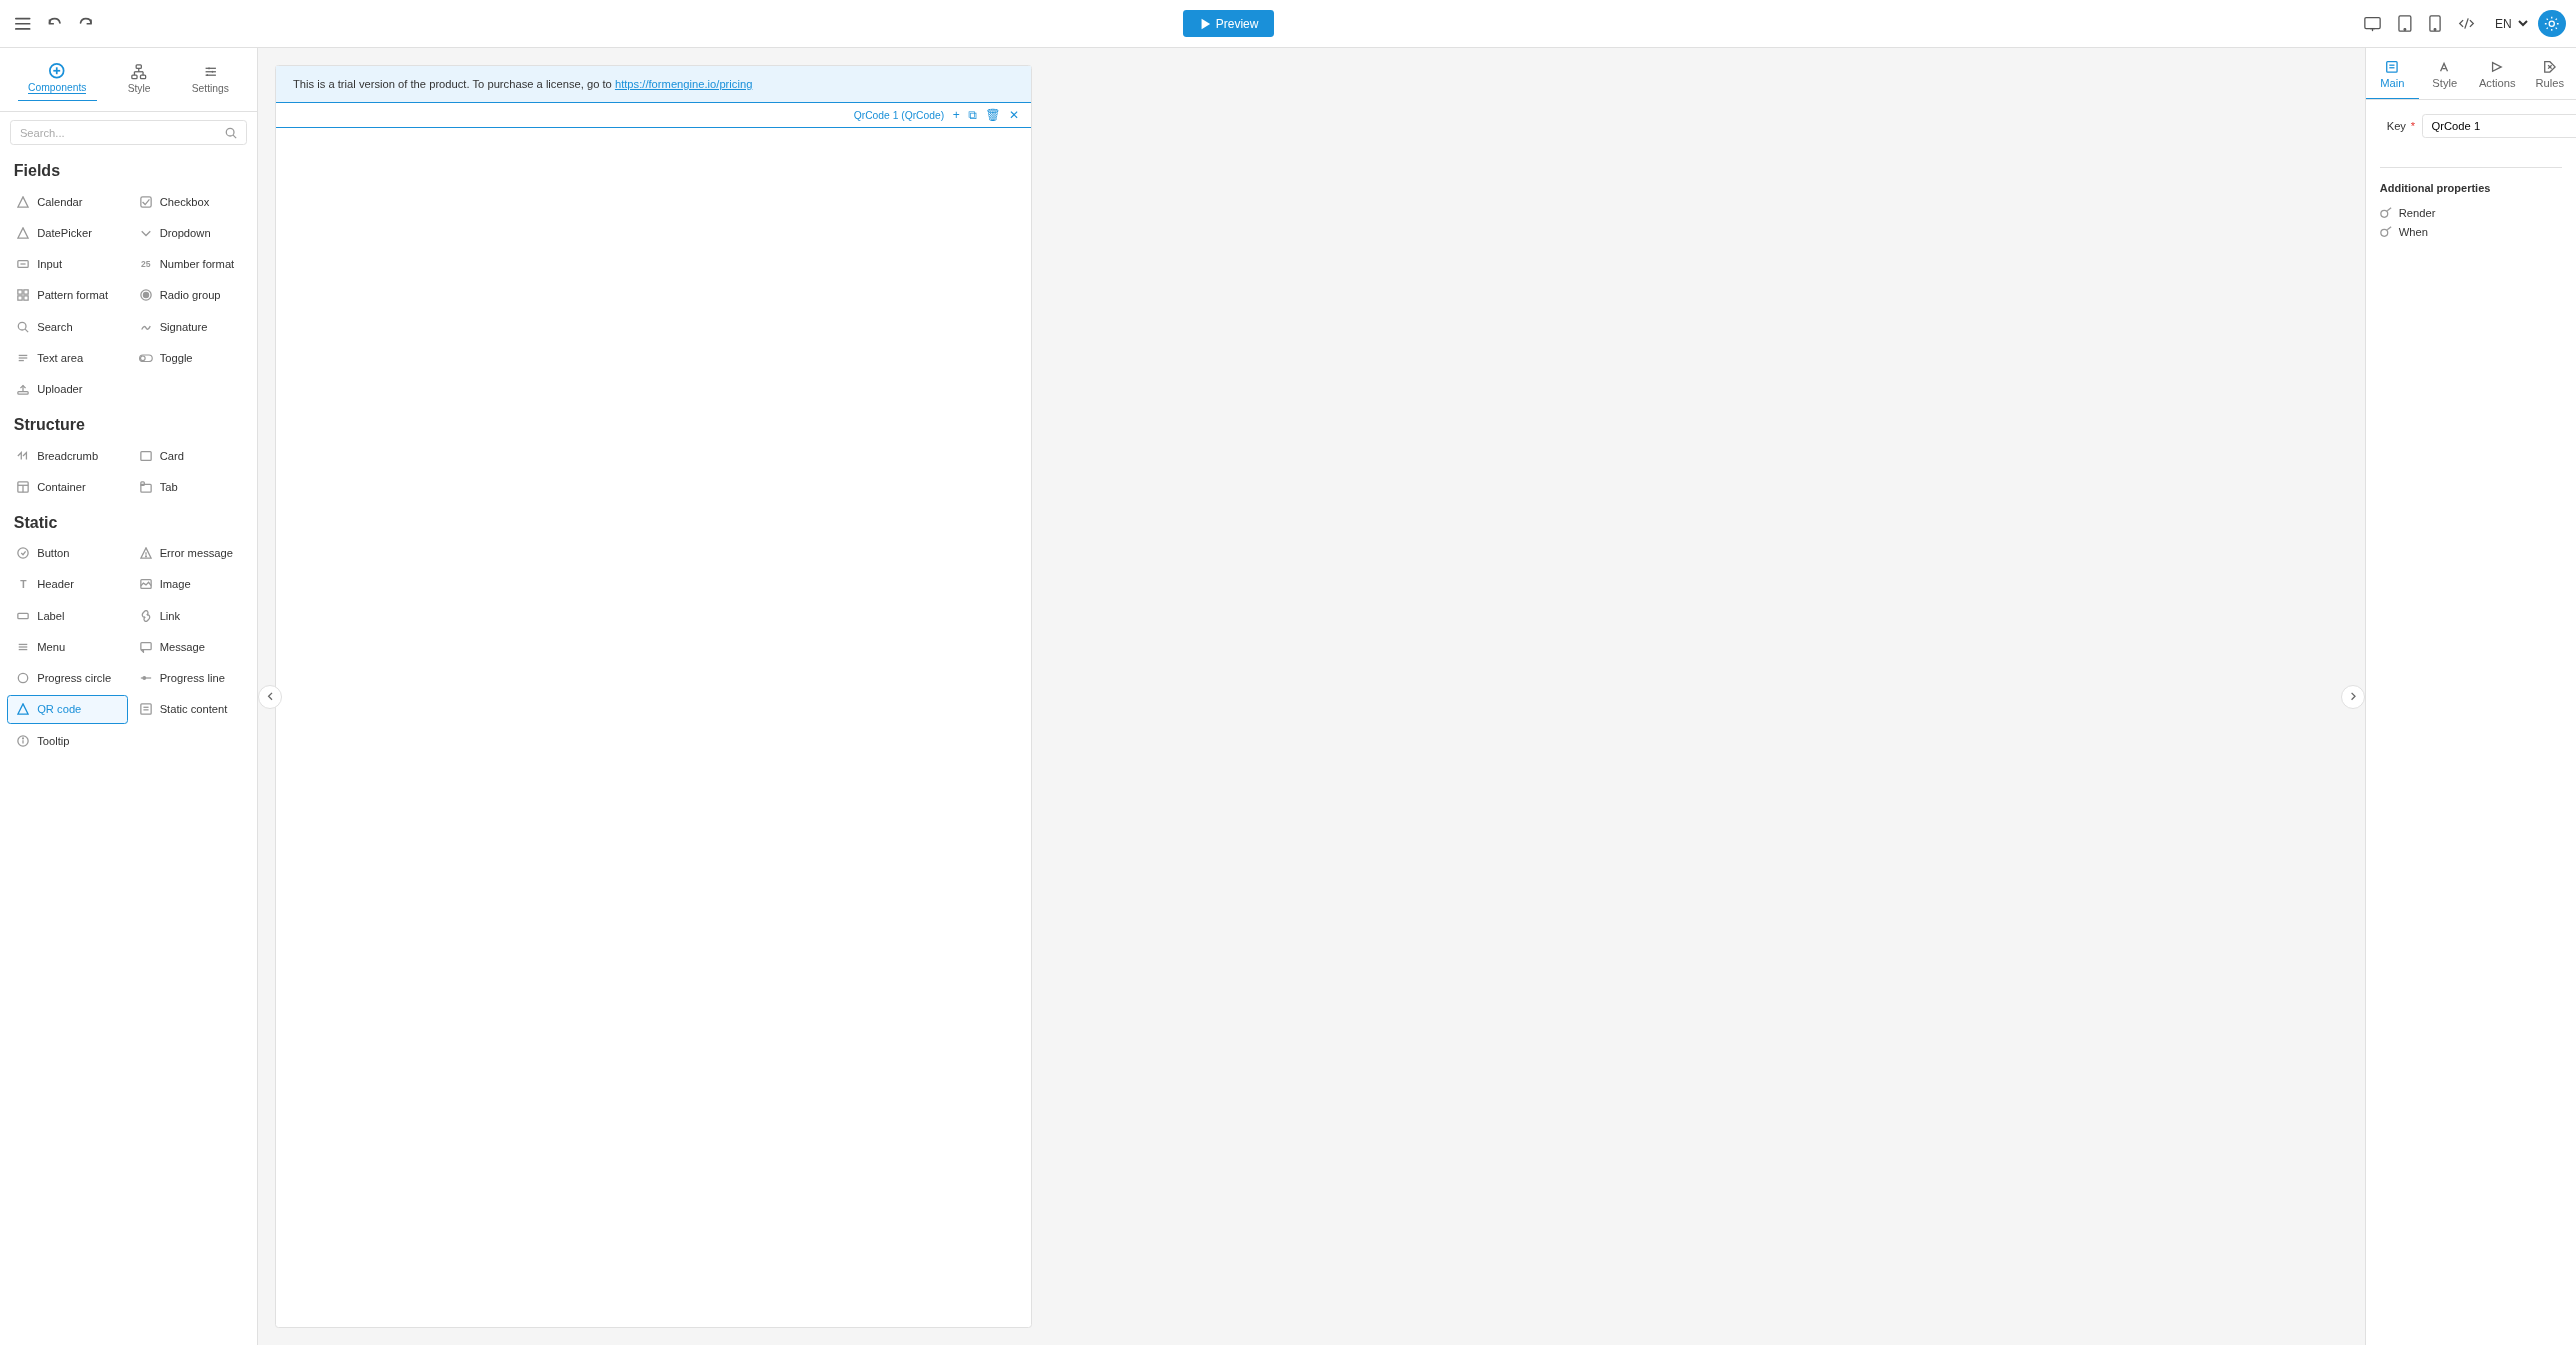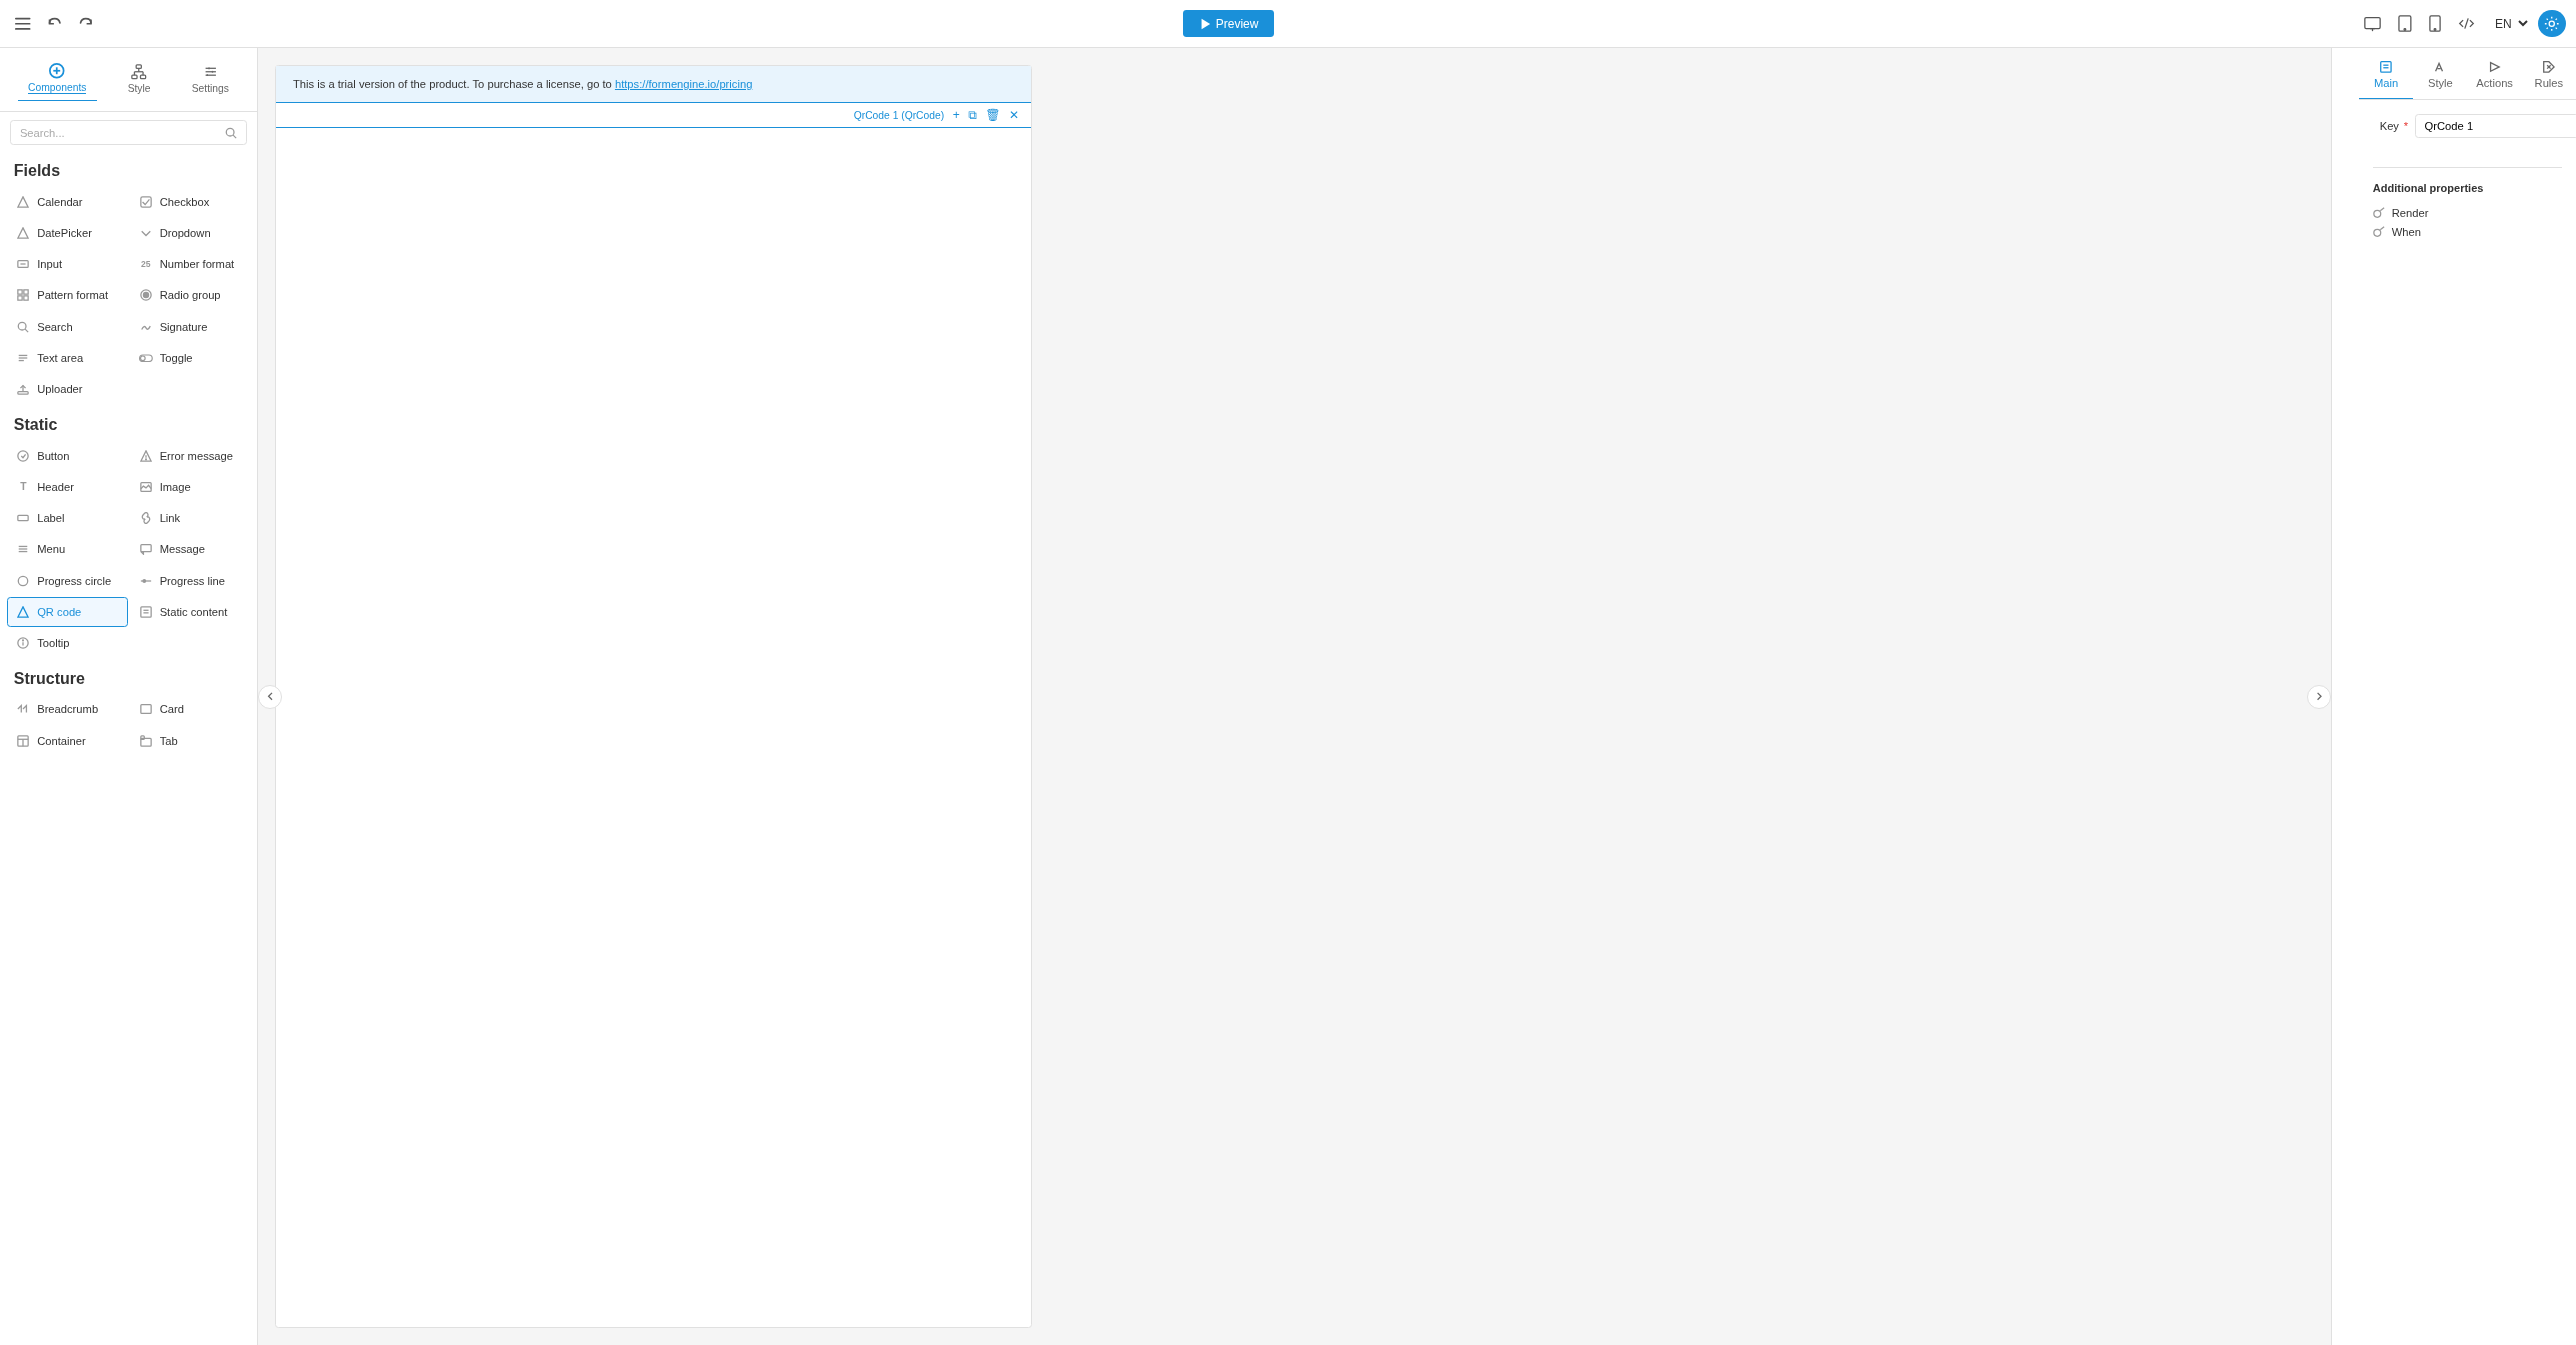--- a/index.html
+++ b/index.html
@@ -37,21 +37,21 @@
     .component-icon { width: 13.8px; height: 13.8px; display: flex; align-items: center; justify-content: center; color: #666; flex-shrink: 0; }
 
     
     .canvas-area { flex: 1; display: flex; flex-direction: column; position: relative; overflow: hidden; }
     .canvas-content { flex: 1; padding: 17px; overflow-y: auto; display: flex; }
     .canvas-frame { background: #fff; border: 0.9px solid #e0e0e0; border-radius: 3.4px; width: 100%; max-width: 757px; min-height: 516px; position: relative; }
     .trial-banner { background: #e8f4fd; border-bottom: 1.7px solid #1a90d9; padding: 12px 17px; font-size: 11.2px; color: #333; }
     .trial-banner a { color: #1a90d9; text-decoration: underline; }
 
     
-    .right-panel { width: 245px; background: #fff; border-left: 0.9px solid #e0e0e0; display: flex; flex-direction: column; overflow-y: auto; padding-left: 27px; }
+    .right-panel { width: 211px; background: #fff; border-left: 0.9px solid #e0e0e0; display: flex; flex-direction: column; overflow-y: auto; }
     .right-panel-tabs { display: flex; border-bottom: 0.9px solid #e0e0e0; }
     .right-panel-tab { flex: 1; text-align: center; padding: 12px 6.9px 8.6px; cursor: pointer; font-size: 11.2px; color: #666; border-bottom: 1.7px solid transparent; display: flex; flex-direction: column; align-items: center; gap: 3.4px; }
     .right-panel-tab.active { color: #1a90d9; border-bottom: 1.7px solid #1a90d9; }
     .right-panel-tab svg { width: 13.8px; height: 13.8px; }
     .right-panel-body { padding: 13.8px; display: flex; flex-direction: column; gap: 12px; }
     .field-row { display: flex; align-items: center; gap: 6.9px; }
     .field-label { font-size: 11.2px; color: #333; white-space: nowrap; }
     .field-label .required { color: #e53935; margin-left: 1.7px; }
     .field-input { flex: 1; border: 0.9px solid #e0e0e0; border-radius: 3.4px; padding: 5.2px 8.6px; font-size: 11.2px; outline: none; }
     .confirm-btn { background: none; border: none; cursor: pointer; color: #1a90d9; font-size: 13.8px; padding: 3.4px; }
@@ -310,20 +310,66 @@
                 <line x1="7" y1="3" x2="7" y2="10"></line>
                 <rect x="1" y="10" width="12" height="3" rx="1"></rect>
               </svg>
           </span>
           <span>Uploader</span>
         </div>
       </div>
     </div>
 
     <div>
+      <div class="section-title">Structure</div>
+      <div class="component-grid">
+
+        <div class="component-item">
+          <span class="component-icon">
+            <svg width="12" height="12" viewBox="0 0 14 14" fill="none" stroke="#999" stroke-width="1.5">
+                <polyline points="1,7 5,3 5,11"></polyline>
+                <polyline points="7,7 11,3 11,11"></polyline>
+              </svg>
+          </span>
+          <span>Breadcrumb</span>
+        </div>
+
+        <div class="component-item">
+          <span class="component-icon">
+            <svg width="12" height="12" viewBox="0 0 14 14" fill="none" stroke="#999" stroke-width="1.5">
+                <rect x="1" y="2" width="12" height="10" rx="1"></rect>
+              </svg>
+          </span>
+          <span>Card</span>
+        </div>
+
+        <div class="component-item">
+          <span class="component-icon">
+            <svg width="12" height="12" viewBox="0 0 14 14" fill="none" stroke="#999" stroke-width="1.5">
+                <rect x="1" y="1" width="12" height="12" rx="1"></rect>
+                <line x1="1" y1="5" x2="13" y2="5"></line>
+                <line x1="7" y1="5" x2="7" y2="13"></line>
+              </svg>
+          </span>
+          <span>Container</span>
+        </div>
+
+        <div class="component-item">
+          <span class="component-icon">
+            <svg width="12" height="12" viewBox="0 0 14 14" fill="none" stroke="#999" stroke-width="1.5">
+                <rect x="1" y="4" width="12" height="9" rx="1"></rect>
+                <rect x="1" y="1" width="4" height="4" rx="1"></rect>
+              </svg>
+          </span>
+          <span>Tab</span>
+        </div>
+      </div>
+    </div>
+
+    <div>
       <div class="section-title">Static</div>
       <div class="component-grid">
 
         <div class="component-item">
           <span class="component-icon">
             <svg width="12" height="12" viewBox="0 0 14 14" fill="none" stroke="#999" stroke-width="1.5">
                 <circle cx="7" cy="7" r="6"></circle>
                 <polyline points="5,7 7,9 10,5"></polyline>
               </svg>
           </span>
@@ -437,66 +483,20 @@
 
         <div class="component-item">
           <span class="component-icon">
             <svg width="12" height="12" viewBox="0 0 14 14" fill="none" stroke="#999" stroke-width="1.5">
                 <circle cx="7" cy="7" r="6"></circle>
                 <line x1="7" y1="6" x2="7" y2="10"></line>
                 <circle cx="7" cy="4" r="0.5" fill="#999"></circle>
               </svg>
           </span>
           <span>Tooltip</span>
-        </div>
-      </div>
-    </div>
-
-    <div>
-      <div class="section-title">Structure</div>
-      <div class="component-grid">
-
-        <div class="component-item">
-          <span class="component-icon">
-            <svg width="12" height="12" viewBox="0 0 14 14" fill="none" stroke="#999" stroke-width="1.5">
-                <polyline points="1,7 5,3 5,11"></polyline>
-                <polyline points="7,7 11,3 11,11"></polyline>
-              </svg>
-          </span>
-          <span>Breadcrumb</span>
-        </div>
-
-        <div class="component-item">
-          <span class="component-icon">
-            <svg width="12" height="12" viewBox="0 0 14 14" fill="none" stroke="#999" stroke-width="1.5">
-                <rect x="1" y="2" width="12" height="10" rx="1"></rect>
-              </svg>
-          </span>
-          <span>Card</span>
-        </div>
-
-        <div class="component-item">
-          <span class="component-icon">
-            <svg width="12" height="12" viewBox="0 0 14 14" fill="none" stroke="#999" stroke-width="1.5">
-                <rect x="1" y="1" width="12" height="12" rx="1"></rect>
-                <line x1="1" y1="5" x2="13" y2="5"></line>
-                <line x1="7" y1="5" x2="7" y2="13"></line>
-              </svg>
-          </span>
-          <span>Container</span>
-        </div>
-
-        <div class="component-item">
-          <span class="component-icon">
-            <svg width="12" height="12" viewBox="0 0 14 14" fill="none" stroke="#999" stroke-width="1.5">
-                <rect x="1" y="4" width="12" height="9" rx="1"></rect>
-                <rect x="1" y="1" width="4" height="4" rx="1"></rect>
-              </svg>
-          </span>
-          <span>Tab</span>
         </div>
       </div>
     </div>
 
   </div>
 
   <div class="canvas-area" style="position:relative;">
 
     <div style="position:absolute;left:0;top:50%;transform:translateY(-50%);z-index:10;">
       <button style="background:#fff;border:0.9px solid #e0e0e0;border-radius:50%;width:24px;height:24px;cursor:pointer;display:flex;align-items:center;justify-content:center;color:#666;">

